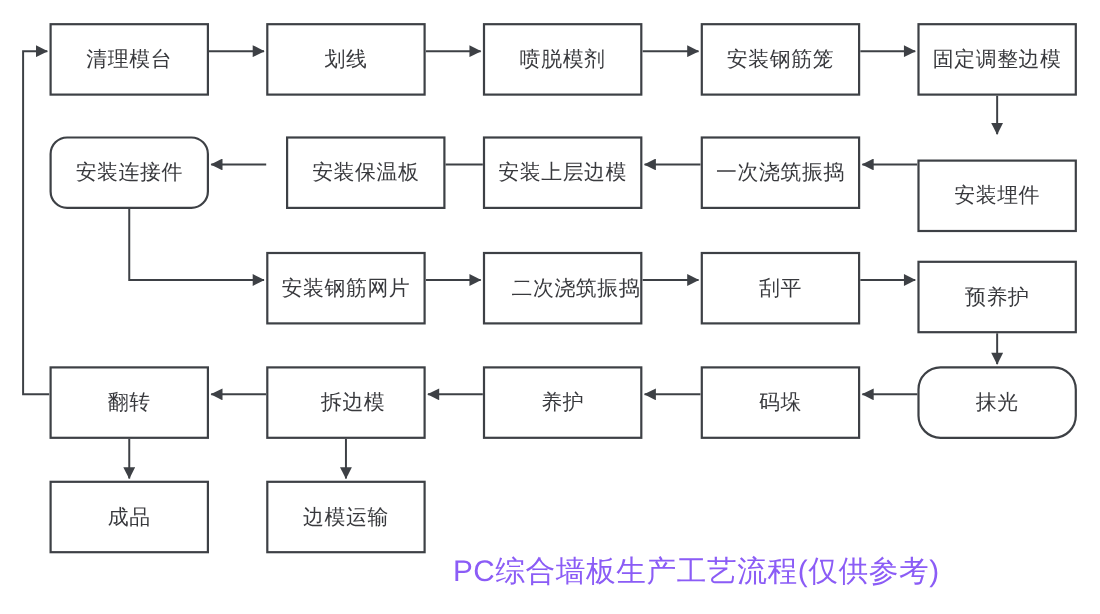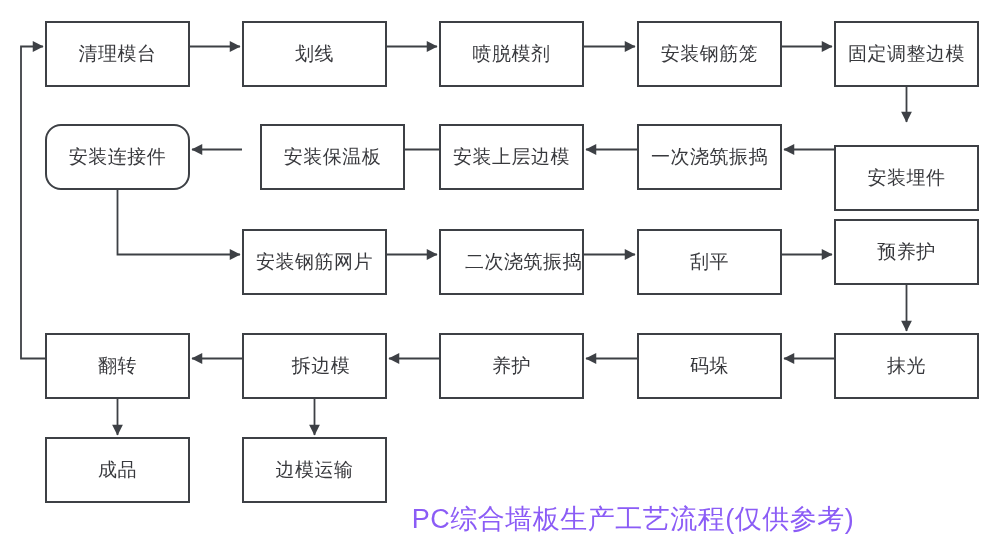--- a/index.html
+++ b/index.html
@@ -129,37 +129,37 @@
 
   <div class="node" style="left:242px; top:229px;">
       <span>安装钢筋网片</span>
     </div>
   <div class="node" style="left:439px; top:229px;justify-content:flex-end;">
       <span>二次浇筑振捣</span>
     </div>
   <div class="node" style="left:637px; top:229px;">
       <span>刮平</span>
     </div>
-  <div class="node" style="left:834px; top:219px;">
+  <div class="node" style="left:834px; top:237px;">
       <span>预养护</span>
     </div>
 
   <div class="node" style="left:45px;  top:333px;">
       <span>翻转</span>
     </div>
   <div class="node" style="left:242px; top:333px;padding-left:13px;">
       <span>拆边模</span>
     </div>
   <div class="node" style="left:439px; top:333px;">
       <span>养护</span>
     </div>
   <div class="node" style="left:637px; top:333px;">
       <span>码垛</span>
     </div>
-  <div class="node" style="left:834px; top:333px;">
+  <div class="node" style="left:834px; top:333px;border-radius:21px;">
       <span>抹光</span>
     </div>
 
   <div class="node" style="left:45px;  top:437px;">
       <span>成品</span>
     </div>
   <div class="node" style="left:242px; top:437px;">
       <span>边模运输</span>
     </div>
 

